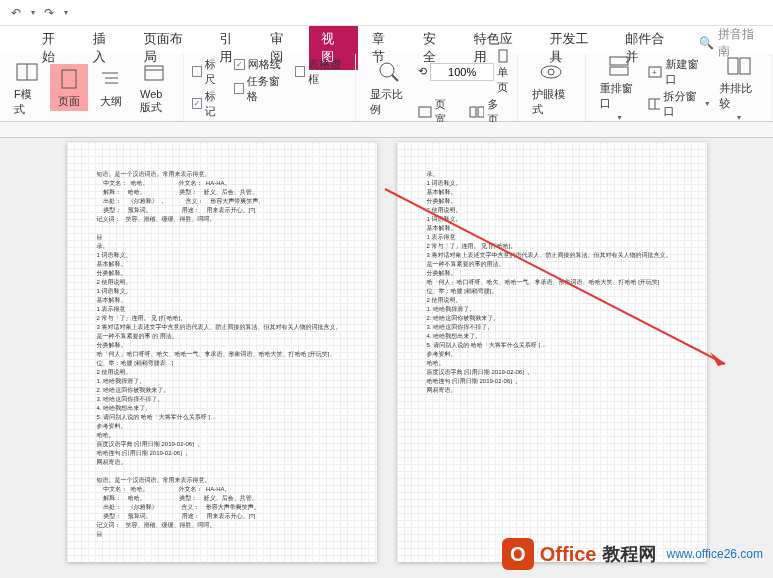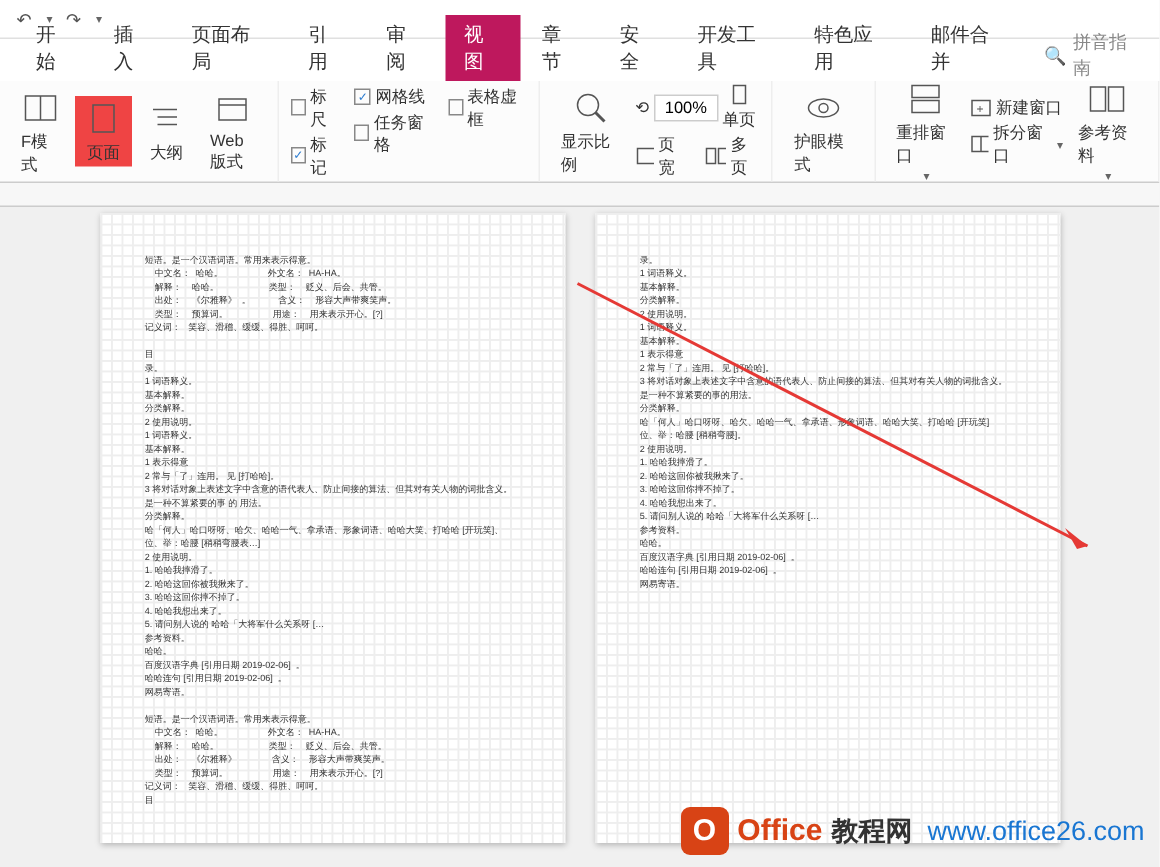--- a/index.html
+++ b/index.html
@@ -1,41 +1,41 @@
 <!DOCTYPE html>
 <html><head>
   <meta charset="utf-8">
   <style>
     * { margin: 0; padding: 0; box-sizing: border-box; font-family: "Microsoft YaHei", sans-serif; }
     body { background: #fff; width: 773px; height: 578px; overflow: hidden; position: relative; }
     .qat { height: 26px; display: flex; align-items: center; gap: 6px; padding: 2px 8px; background: #fff; border-bottom: 1px solid #e0e0e0; }
     .qat-icon { width: 16px; height: 16px; display: flex; align-items: center; justify-content: center; color: #555; font-size: 12px; }
-    .menubar { height: 28px; display: flex; align-items: flex-end; padding-left: 12px; gap: 2px; background: #fff; font-size: 13px; }
+    .menubar { height: 28px; display: flex; align-items: flex-start; padding-left: 30px; gap: 2px; background: #fff; font-size: 13px; }
     .menu-item { padding: 4px 12px; display: flex; align-items: center; color: #333; cursor: pointer; }
     .menu-item.active { background: #be185d; color: #fff; }
     .search-box { margin-left: auto; display: flex; align-items: center; padding: 0 10px; color: #888; font-size: 12px; gap: 4px; }
     .ribbon { height: 68px; display: flex; border-bottom: 1px solid #ccc; background: #fcfcfc; }
     .ribbon-group { display: flex; flex-direction: column; align-items: center; padding: 4px 8px; border-right: 1px solid #eee; justify-content: center; }
     .ribbon-group.row { flex-direction: row; gap: 4px; }
     .big-btn { display: flex; flex-direction: column; align-items: center; gap: 2px; padding: 2px 6px; font-size: 11px; color: #333; cursor: pointer; }
     .big-btn .icn { width: 26px; height: 26px; display: flex; align-items: center; justify-content: center; }
     .small-row { display: flex; flex-direction: column; gap: 2px; font-size: 11px; color: #333; }
     .chk { display: flex; align-items: center; gap: 3px; font-size: 11px; cursor: pointer; }
     .chk-box { width: 11px; height: 11px; border: 1px solid #888; display: flex; align-items: center; justify-content: center; font-size: 8px; color: #2e7dd0; }
-    .zoom-input { width: 43px; height: 18px; border: 1px solid #ccc; font-size: 11px; text-align: center; }
+    .zoom-input { width: 64px; height: 18px; border: 1px solid #ccc; font-size: 11px; text-align: center; }
     .doc-area { position: relative; height: 456px; background: #f0f0f0; overflow: hidden; display: flex; justify-content: center; gap: 20px; padding-top: 20px; }
     .page { width: 310px; height: 420px; background: #fff; box-shadow: 0 1px 4px rgba(0,0,0,.25); position: relative; padding: 28px 30px; background-image: linear-gradient(#eee 1px,transparent 1px),linear-gradient(90deg,#eee 1px,transparent 1px); background-size: 7px 7px; }
     .page-content { font-size: 6px; line-height: 9px; color: #333; white-space: pre-wrap; }
     .red-arrow { position: absolute; top: 62px; left: 380px; width: 360px; height: 200px; pointer-events: none; }
     .ruler-h { position: absolute; top: 0; left: 0; right: 0; height: 16px; background: #f7f7f7; border-bottom: 1px solid #ccc; }
     .watermark { position: absolute; right: 10px; bottom: 8px; display: flex; align-items: center; gap: 6px; font-size: 20px; font-weight: bold; }
     .watermark .o-icon { width: 32px; height: 32px; background: #d84315; border-radius: 6px; color: #fff; display: flex; align-items: center; justify-content: center; font-size: 20px; }
     .watermark .t1 { color: #d84315; text-align: center; }
     .watermark .t2 { color: #333; font-size: 18px; font-family: Liberation Serif, serif; }
-    .watermark .url { font-size: 18px; color: #1976d2; margin-left: 4px; font-weight: normal; }
+    .watermark .url { font-size: 12px; color: #1976d2; margin-left: 4px; font-weight: normal; }
     .drop-arrow { font-size: 8px; color: #666; margin-left: 1px; }
   </style>
 </head>
 <body>
 
 <div class="qat">
   <span class="qat-icon">↶</span>
   <span class="drop-arrow">▾</span>
   <span class="qat-icon">↷</span>
   <span class="drop-arrow">▾</span>
@@ -43,41 +43,41 @@
 
 <div class="menubar">
   <div class="menu-item">开始</div>
   <div class="menu-item">插入</div>
   <div class="menu-item">页面布局</div>
   <div class="menu-item">引用</div>
   <div class="menu-item">审阅</div>
   <div class="menu-item active">视图</div>
   <div class="menu-item">章节</div>
   <div class="menu-item">安全</div>
+  <div class="menu-item">特色应用</div>
   <div class="menu-item">开发工具</div>
-  <div class="menu-item">特色应用</div>
   <div class="menu-item">邮件合并</div>
   <div class="search-box">
     <span>🔍</span>
     <span>拼音指南</span>
   </div>
 </div>
 
 <div class="ribbon">
   <div class="ribbon-group row">
     <div class="big-btn">
       <span class="icn">
           <svg width="22" height="22">
             <rect x="1" y="3" width="20" height="16" fill="none" stroke="#555"></rect>
             <line x1="11" y1="3" x2="11" y2="19" stroke="#555"></line>
           </svg>
         </span>
       <span>F模式</span>
     </div>
-    <div class="big-btn" style="background:#ef4444;">
+    <div class="big-btn" style="background:#fca5a5;">
       <span class="icn">
           <svg width="22" height="22">
             <rect x="4" y="2" width="14" height="18" fill="none" stroke="#555"></rect>
           </svg>
         </span>
       <span>页面</span>
     </div>
     <div class="big-btn">
       <span class="icn">
           <svg width="22" height="18">
@@ -210,21 +210,21 @@
           <span class="drop-arrow">▾</span>
         </span>
     </div>
     <div class="big-btn">
       <span class="icn">
           <svg width="24" height="20">
             <rect x="1" y="2" width="10" height="16" fill="none" stroke="#555"></rect>
             <rect x="13" y="2" width="10" height="16" fill="none" stroke="#555"></rect>
           </svg>
         </span>
-      <span>参考资料</span>
+      <span>并排比较</span>
         <span class="drop-arrow">▾</span>
     </div>
   </div>
 </div>
 
 <div class="doc-area">
   <div class="ruler-h"></div>
   <div class="page">
     <div class="page-content">短语。是一个汉语词语。常用来表示得意。
     中文名：  哈哈。                  外文名：  HA-HA。

